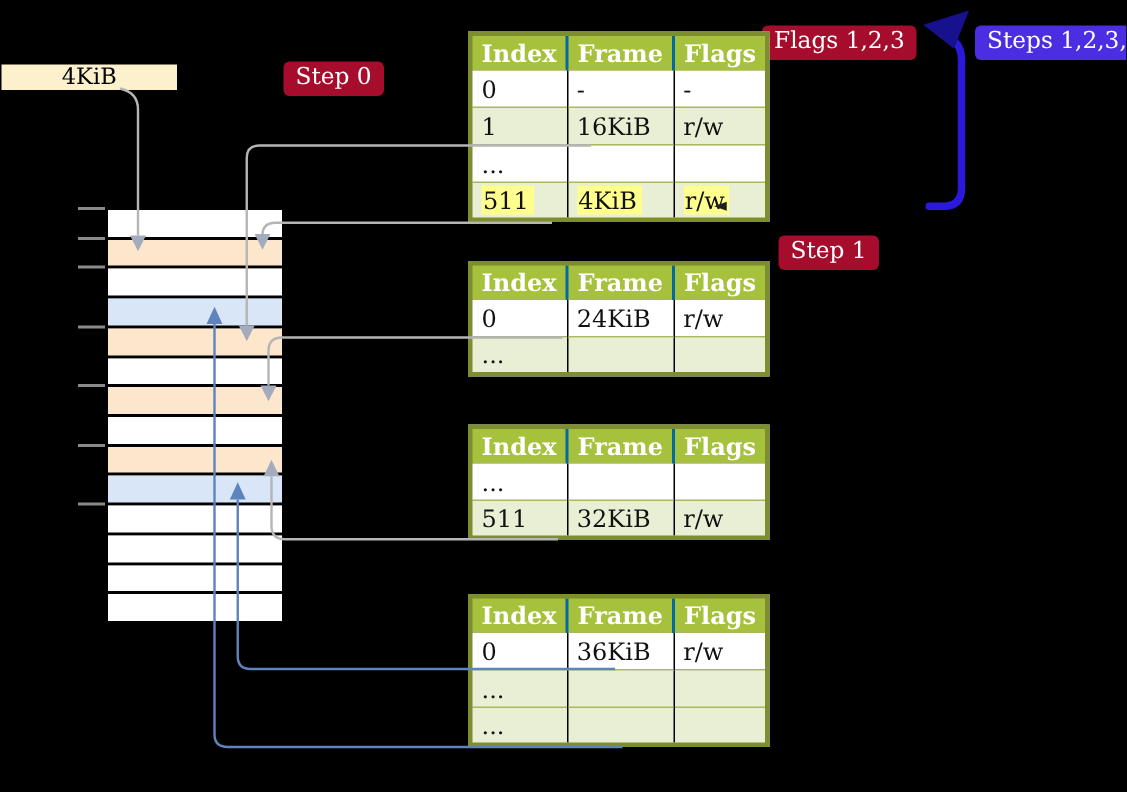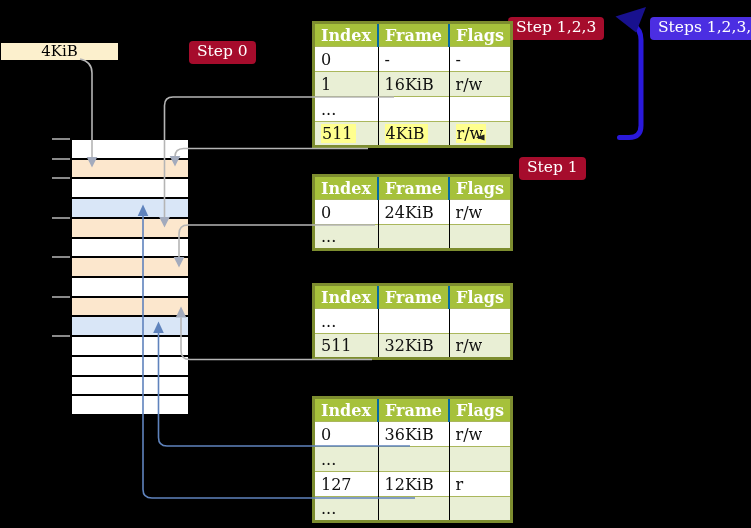--- a/index.html
+++ b/index.html
@@ -48,21 +48,21 @@
   #arrow-overlay{position:absolute;left:0;top:0;z-index:6;pointer-events:none;}
 </style>
 </head>
 <body>
 
 <div id="canvas">
 
   <div id="size-label">4KiB</div>
 
   <div class="badge red" style="left:189px;top:41px;">Step 0</div>
-  <div class="badge red" style="left:508px;top:17px;">Step 1,2,3</div>
+  <div class="badge red" style="left:508px;top:17px;">Flags 1,2,3</div>
   <div class="badge blue" style="left:650px;top:17px;">Steps 1,2,3,4</div>
   <div class="badge red" style="left:519px;top:157px;">Step 1</div>
 
   <div id="memory-strip">
       <div class="strip-row" style="background: rgb(255, 255, 255);"></div>
       <div class="strip-row" style="background: rgb(252, 231, 205);"></div>
       <div class="strip-row" style="background: rgb(255, 255, 255);"></div>
       <div class="strip-row" style="background: rgb(217, 230, 247);"></div>
       <div class="strip-row" style="background: rgb(252, 231, 205);"></div>
       <div class="strip-row" style="background: rgb(255, 255, 255);"></div>
@@ -191,25 +191,20 @@
           <tr>
             <td>0</td>
             <td>36KiB</td>
             <td>r/w</td>
           </tr>
           <tr class="shaded">
             <td>...</td>
             <td></td>
             <td></td>
           </tr>
-          <tr>
-            <td>127</td>
-            <td>12KiB</td>
-            <td>r</td>
-          </tr>
           <tr class="shaded">
             <td>...</td>
             <td></td>
             <td></td>
           </tr>
         </tbody>
       </table>
     </div>
 
   <svg id="arrow-overlay" width="751" height="528" viewBox="0 0 751 528">

